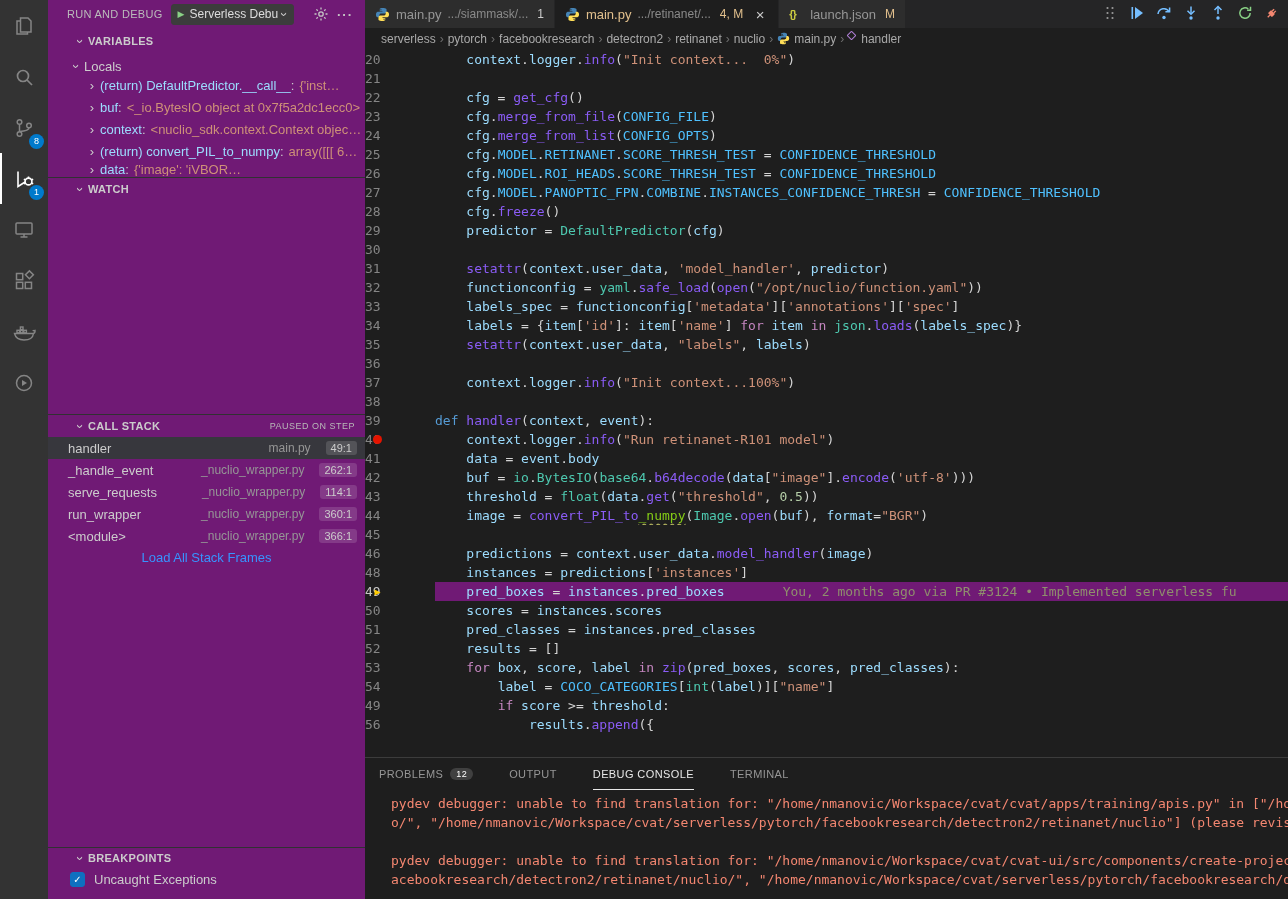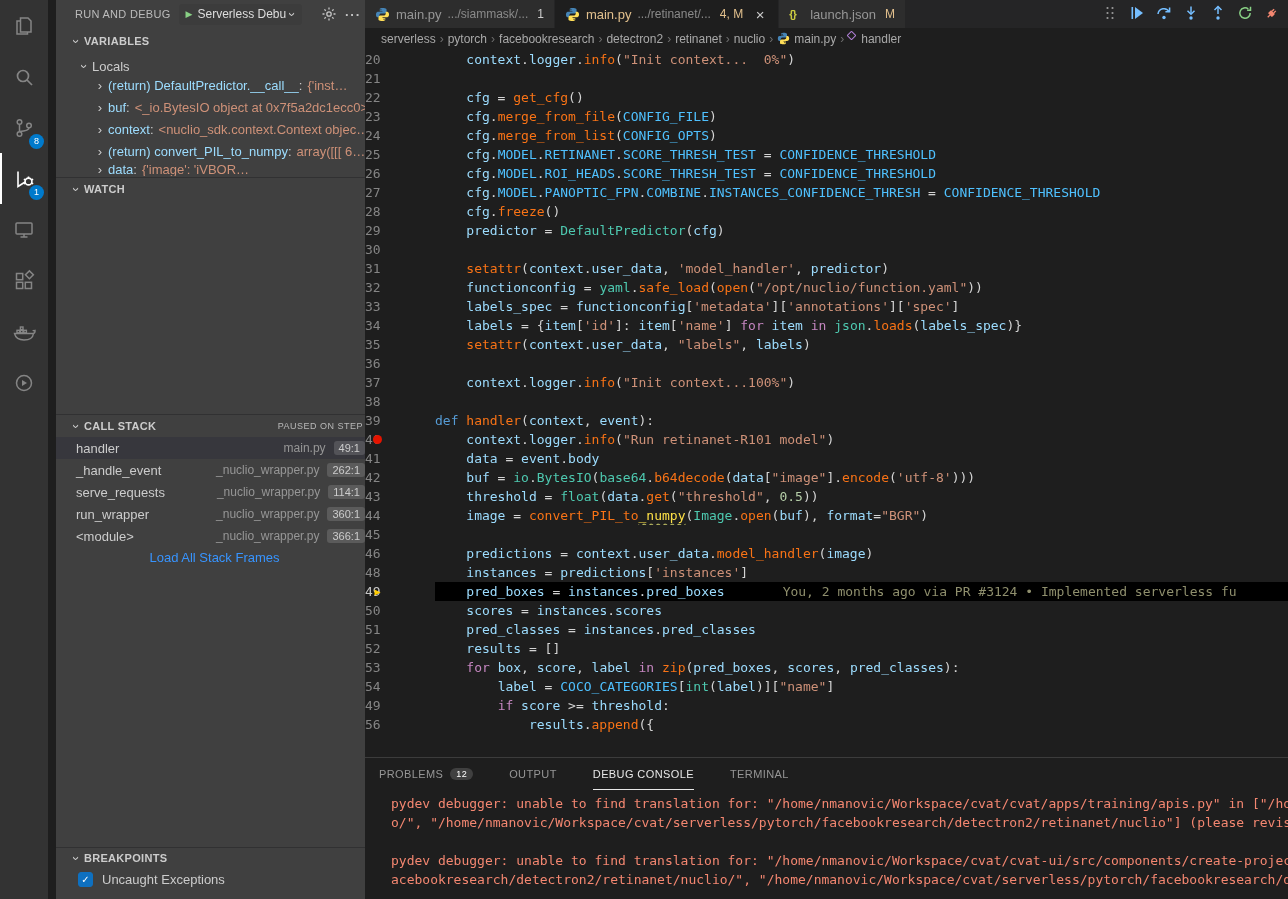--- a/index.html
+++ b/index.html
@@ -9,53 +9,53 @@
 
   
   #activitybar{position:absolute;left:0;top:0;width:48px;height:100%;background:#333333;z-index:5}
   .ab-item{position:relative;width:48px;height:51px;display:flex;align-items:center;justify-content:center;color:#858585;cursor:pointer}
   .ab-item.active{color:#ffffff;border-left:2px solid #ffffff;padding-right:2px}
   .ab-item svg{width:24px;height:24px;display:block}
   .ab-badge{position:absolute;right:4px;bottom:4px;min-width:15px;height:15px;border-radius:8px;background:#007acc;
     color:#fff;font-size:9px;line-height:15px;text-align:center;padding:0 2px}
 
   
-  #sidebar{position:absolute;left:56px;top:0;width:317px;height:100%;background:#404040;overflow:hidden}
+  #sidebar{position:absolute;left:48px;top:0;width:317px;height:100%;background:#701a75;overflow:hidden}
   .sb-header{position:absolute;top:0;left:0;right:0;height:28px;display:flex;align-items:center;padding:0 12px 0 19px;gap:8px}
   .sb-title{font-size:11px;color:#bbbbbb;letter-spacing:.3px;white-space:nowrap}
   .cfg{display:flex;align-items:center;height:21px;background:#3c3c3c;border:1px solid #3c3c3c;border-radius:3px;
     padding:0 6px;max-width:150px;cursor:pointer;overflow:hidden}
   .play{color:#89d185;font-size:9px;margin-right:5px}
   .cfg-label{font-size:12px;color:#dddddd;white-space:nowrap;overflow:hidden;max-width:106px}
   .chev{display:inline-block;transform:rotate(90deg);color:#cccccc;font-size:13px;margin-left:4px}
   .gear{margin-left:auto;width:16px;height:16px;color:#c5c5c5;cursor:pointer}
   .gear svg{width:16px;height:16px}
   .more{color:#c5c5c5;font-weight:bold;letter-spacing:1px;cursor:pointer}
 
   .sect{position:absolute;left:0;right:0}
   #vars{top:30px}
   #watch{top:177px;border-top:1px solid #313132}
   #stack{top:414px;border-top:1px solid #313132}
   #bps{top:847px;border-top:1px solid #313132}
-  .sect-h{height:22px;display:flex;align-items:center;font-size:11px;font-weight:bold;color:#cccccc;padding-left:12px;letter-spacing:.3px;cursor:pointer}
+  .sect-h{height:22px;display:flex;align-items:center;font-size:11px;font-weight:bold;color:#cccccc;padding-left:24px;letter-spacing:.3px;cursor:pointer}
   #bps .sect-h{height:20px}
   .tw{display:inline-block;width:16px;text-align:center;font-weight:normal;font-size:13px;color:#cccccc;flex:none}
   .tw.open{transform:rotate(90deg)}
   .scope-row{height:22px;display:flex;align-items:flex-end;padding-left:20px;font-size:13px;cursor:pointer}
   .var-row{height:22px;display:flex;align-items:center;padding-left:36px;font-size:13px;white-space:nowrap;overflow:hidden;cursor:pointer}
   .var-row.partial{height:14px;overflow:hidden}
   .var-name{color:#9cdcfe}
   .var-sep{color:#cccccc;margin-right:5px}
   .var-val{color:#ce9178;overflow:hidden}
   .paused{margin-left:auto;margin-right:10px;font-size:9px;font-weight:normal;color:#b8b8b8;letter-spacing:.5px}
   .frame{height:22px;display:flex;align-items:center;padding:0 8px 0 20px;font-size:13px;cursor:pointer}
   .frame.selected{background:#37373d}
   .frame-name{color:#cccccc;white-space:nowrap}
   .frame-file{margin-left:auto;color:#969696;font-size:12px;white-space:nowrap}
-  .frame-pos{margin-left:8px;background:rgba(255,255,255,.14);border-radius:3px;padding:1px 5px;font-size:11px;color:#cccccc;flex:none}
+  .frame-pos{margin-left:15px;background:rgba(255,255,255,.14);border-radius:3px;padding:1px 5px;font-size:11px;color:#cccccc;flex:none}
   .load-link{height:22px;line-height:22px;text-align:center;color:#3794ff;font-size:13px;cursor:pointer}
   .bp-row{height:22px;display:flex;align-items:center;padding-left:22px;font-size:13px;cursor:pointer}
   .bp-box{width:15px;height:15px;border-radius:3px;background:#3c3c3c;border:1px solid #8a8a8a;margin-right:9px;flex:none;
     display:flex;align-items:center;justify-content:center;font-size:10px;color:#fff}
   .bp-box.checked{background:#0e70c0;border-color:#0e70c0}
 
   
   #editor{position:absolute;left:365px;top:0;right:0;height:100%;background:#1e1e1e}
   #tabbar{position:absolute;top:0;left:0;right:0;height:28px;background:#252526;display:flex}
   .tab{display:flex;align-items:center;height:28px;padding:0 10px;background:#2d2d2d;margin-right:1px;font-size:13px;
@@ -82,25 +82,25 @@
 
   #code{position:absolute;top:50px;left:0;right:0;bottom:142px;overflow:hidden;
     font-family:"DejaVu Sans Mono","Liberation Mono",monospace;font-size:13px}
   .cl{display:flex;height:19px;line-height:19px}
   .cl-gutter{flex:none;width:70px;position:relative;color:#858585;padding-right:26px;user-select:none}
   .cl.current .cl-gutter{color:#c6c6c6}
   .cl-marker{position:absolute;left:5px;top:0;width:15px;height:19px;display:flex;align-items:center;justify-content:center}
   .bp-dot{width:9px;height:9px;border-radius:50%;background:#e51400}
   .cur-arrow{color:#ffcc00;font-size:10px}
   .cl-content{flex:1;white-space:pre;overflow:hidden}
-  .cl.current .cl-content{background:#000000}
+  .cl.current .cl-content{background:#701a75}
   .blame{color:#8f8f6d;margin-left:58px}
-  .tk-p{color:#d4d4d4}.tk-k{color:#c586c0}.tk-d{color:#569cd6}.tk-f{color:#f97316}.tk-c{color:#4ec9b0}
+  .tk-p{color:#d4d4d4}.tk-k{color:#c586c0}.tk-d{color:#569cd6}.tk-f{color:#8b5cf6}.tk-c{color:#4ec9b0}
   .tk-v{color:#9cdcfe}.tk-C{color:#4fc1ff}.tk-s{color:#ce9178}.tk-n{color:#b5cea8}
-  .tk-fq{color:#fde047;text-decoration:underline wavy #b8b860;text-underline-offset:3px}
+  .tk-fq{color:#84cc16;text-decoration:underline wavy #b8b860;text-underline-offset:3px}
 
   
   #panel{position:absolute;left:0;right:0;bottom:0;height:142px;background:#1e1e1e;border-top:1px solid #3c3c3c}
   #panel-tabs{height:32px;display:flex;align-items:center;padding-left:14px;gap:36px}
   .ptab{font-size:11px;letter-spacing:.4px;color:#969696;height:32px;display:flex;align-items:center;gap:7px;cursor:pointer;
     border-bottom:1px solid transparent}
   .ptab.active{color:#e7e7e7;border-bottom-color:#e7e7e7}
   .pbadge{background:#404040;color:#ffffff;border-radius:9px;font-size:9px;padding:1px 6px}
   #console{position:absolute;top:32px;left:0;right:0;bottom:0;overflow:hidden;padding:4px 0 0 26px;
     font-family:"DejaVu Sans Mono","Liberation Mono",monospace;font-size:13px;color:#f48771}

